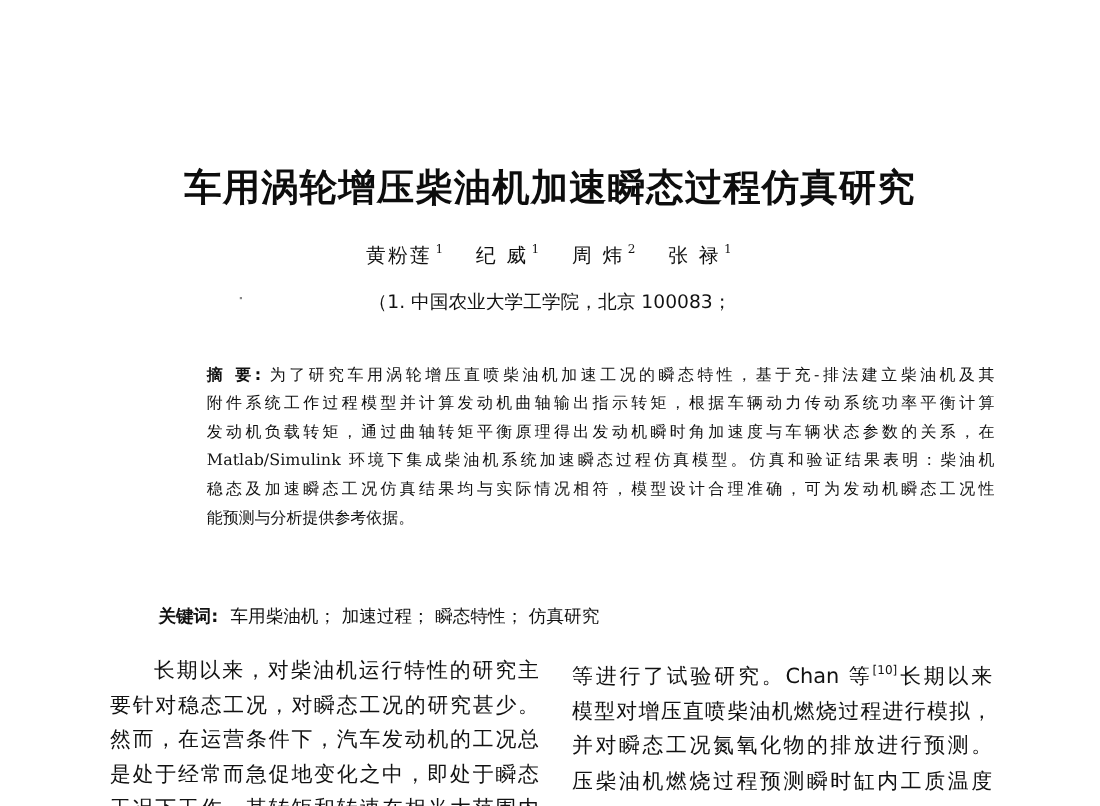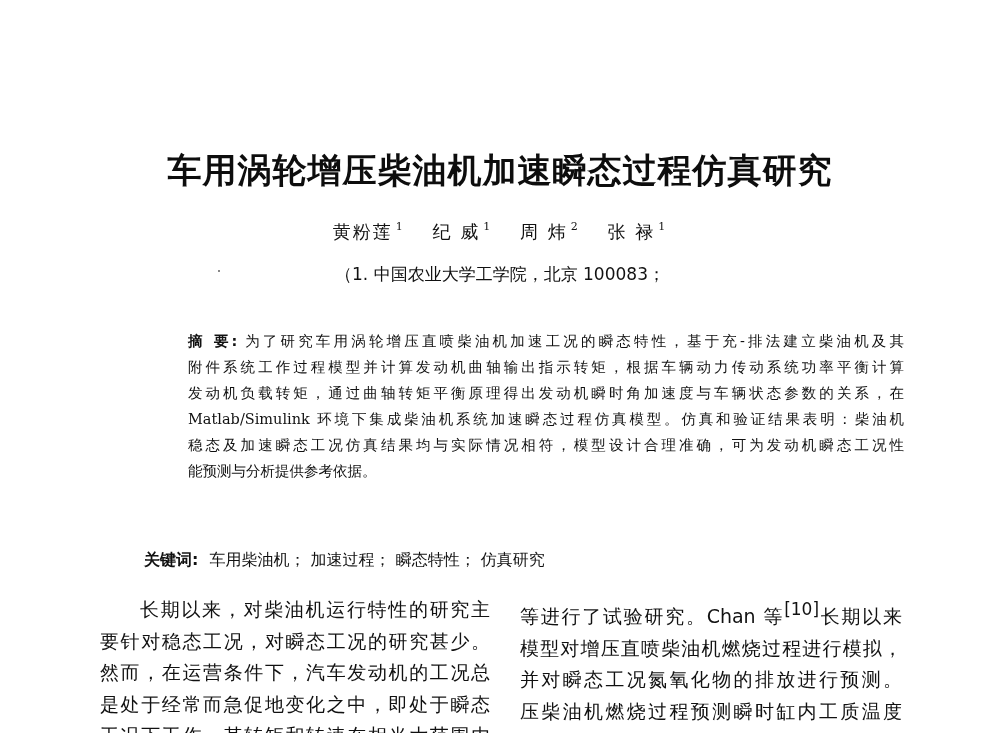--- a/index.html
+++ b/index.html
@@ -92,21 +92,21 @@
     }
     .col.left { left: 100px; width: 390px; }
     .col.right { left: 520px; width: 382px; }
     .col .line {
       display: block;
       white-space: nowrap;
       text-align: justify;
       text-align-last: justify;
     }
     .col .indent { text-indent: 40px; }
-    .col sup { font-size: 17px; vertical-align: 8px; }
+    .col sup { font-size: 11px; vertical-align: 8px; }
     .dot {
       position: absolute;
       left: 218px; top: 270px;
       width: 2px; height: 2px;
       background: #888;
     }
   </style>
 </head>
 <body>
 

